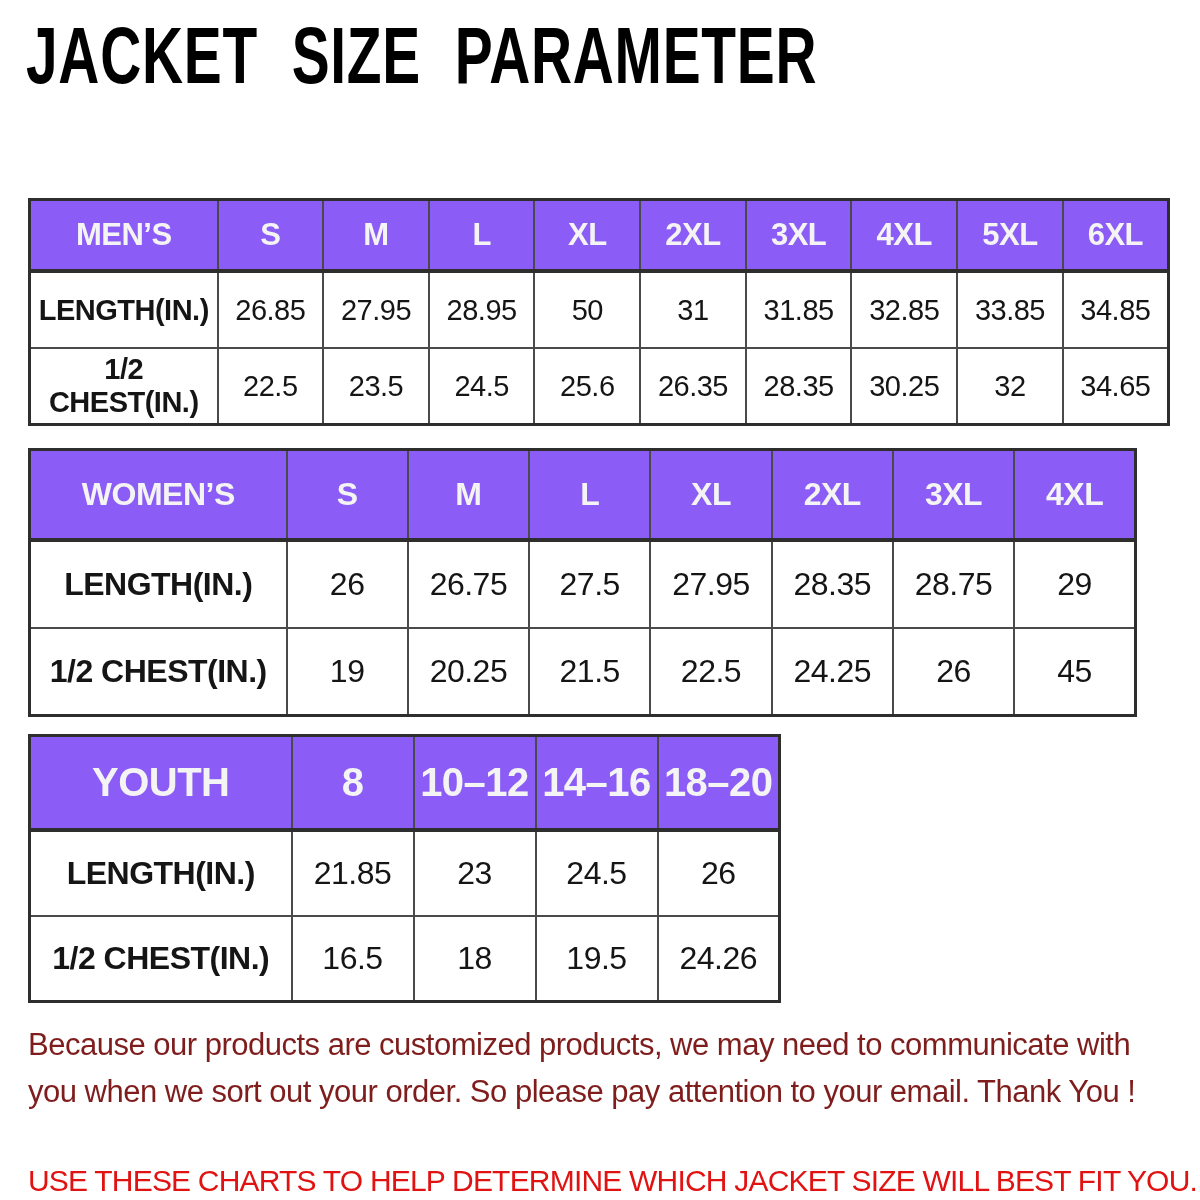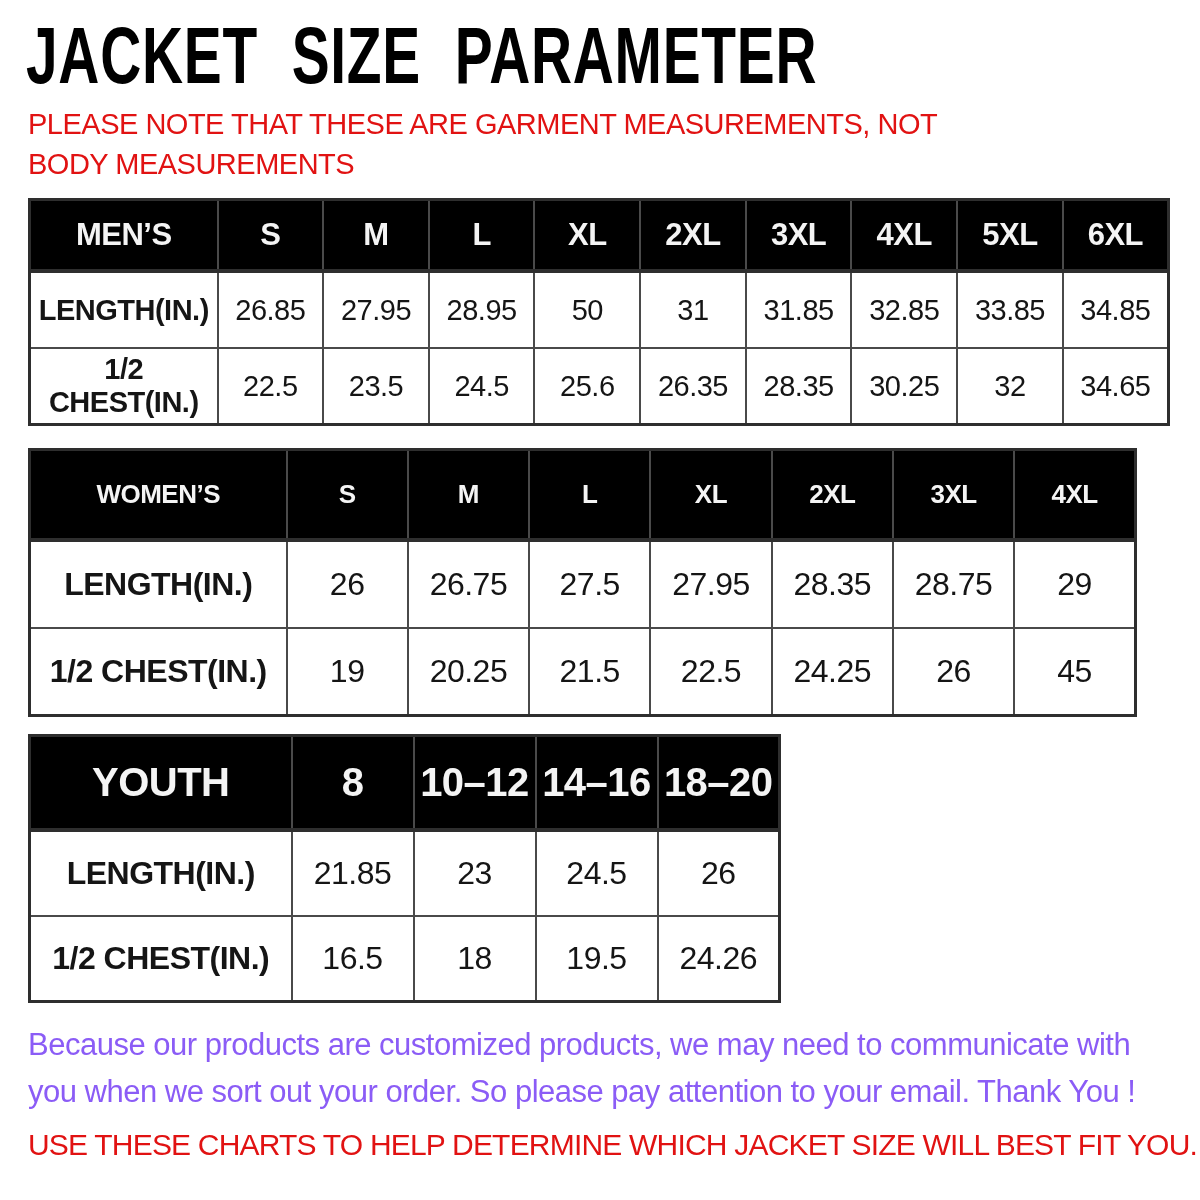--- a/index.html
+++ b/index.html
@@ -23,54 +23,53 @@
   table.size-table{
     position:absolute;border-collapse:collapse;table-layout:fixed;
     color:#151515;
   }
   table.size-table th,table.size-table td{
     border:2px solid #4a4a4a;text-align:center;vertical-align:middle;
     padding:0;letter-spacing:-0.5px;
   }
   table.size-table{border:3px solid #2e2e2e;}
   table.size-table th{
-    background:#000000;color:#f4f4f4;font-weight:bold;
+    background:#8b5cf6;color:#f4f4f4;font-weight:bold;
     border-bottom:4px solid #2e2e2e;
   }
   td.row-label{font-weight:bold;letter-spacing:-1px;}
   
   .mens{left:28px;top:198px;width:1142px;}
   .mens th{font-size:31px;height:68px;}
   .mens td{font-size:29px;height:74px;}
   
   .womens{left:28px;top:448px;width:1109px;}
-  .womens th{font-size:26px;height:87px;}
+  .womens th{font-size:32px;height:87px;}
   .womens td{font-size:32px;height:85px;}
   
   .youth{left:28px;top:734px;width:753px;}
   .youth th{font-size:40px;height:91px;}
   .youth td{font-size:32px;height:83px;}
   
   .footer-notice{
     position:absolute;left:28px;top:1022px;width:1155px;margin:0;
-    font-size:31px;line-height:1.5;color:#8b5cf6;letter-spacing:-0.5px;
+    font-size:31px;line-height:1.5;color:#7f1d1d;letter-spacing:-0.5px;
   }
   .footer-instruction{
-    position:absolute;left:28px;top:1128px;width:1155px;margin:0;
+    position:absolute;left:28px;top:1164px;width:1155px;margin:0;
     font-size:30px;color:#e11212;letter-spacing:-0.8px;white-space:nowrap;
   }
 </style>
 </head>
 <body>
 
 <div class="page">
 
   <h1 class="page-title">JACKET SIZE PARAMETER</h1>
 
-  <p class="note">PLEASE NOTE THAT THESE ARE GARMENT MEASUREMENTS, NOT BODY MEASUREMENTS</p>
 
   <table class="size-table mens">
     <colgroup>
       <col style="width:188px">
       <col span="9">
     </colgroup>
     <thead>
       <tr>
         <th>MEN’S</th>
         <th>S</th>

